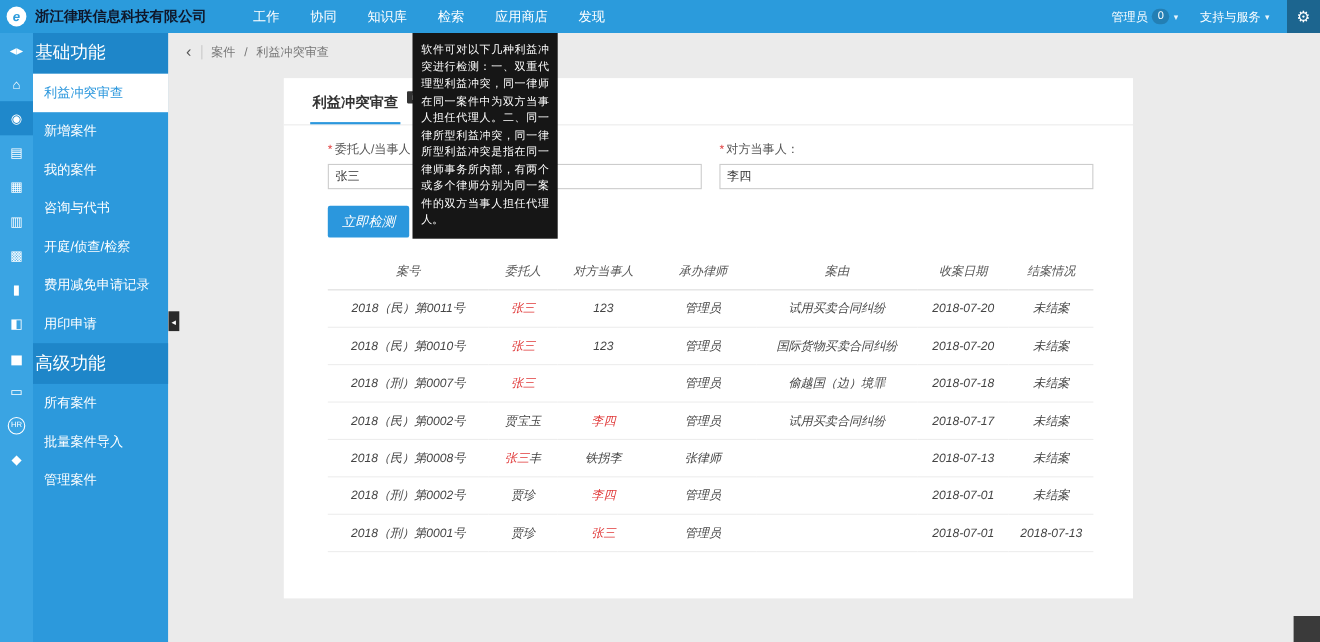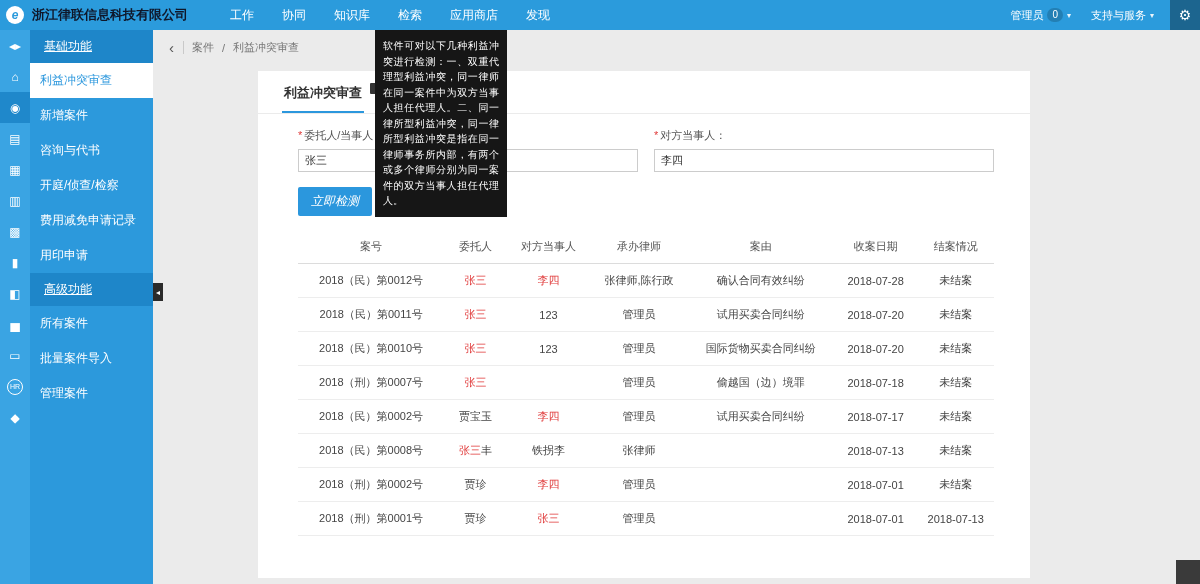--- a/index.html
+++ b/index.html
@@ -20,21 +20,21 @@
   .caret{font-size:8px;opacity:.9;}
   .gearbox{width:30px;height:30px;background:rgba(0,0,0,.35);display:flex;align-items:center;justify-content:center;color:#fff;font-size:14px;cursor:pointer;margin-left:6px;}
 
   
   .app{display:flex;height:554px;}
   .iconstrip{width:30px;background:#3aa4e3;display:flex;flex-direction:column;}
   .tile{height:31px;display:flex;align-items:center;justify-content:center;color:#fff;font-size:12px;cursor:pointer;}
   .tile.hl{background:#1f88cb;}
   .hr-badge{width:16px;height:16px;border:1px solid #fff;border-radius:50%;font-size:7px;display:flex;align-items:center;justify-content:center;}
   .menu{width:123px;background:#2c99dc;color:#fff;}
-  .sec-h{background:#1e86c9;font-size:12px;padding:8px 14px;cursor:pointer;text-decoration:underline;}
+  .sec-h{background:#1e86c9;font-size:16px;padding:8px 2px;cursor:pointer;}
   .mi{font-size:12px;padding:9px 10px;cursor:pointer;white-space:nowrap;}
   .mi.active{background:#fff;color:#2b97dd;}
 
   
   .content{flex:1;position:relative;background:#ebebeb;overflow:hidden;}
   .crumbs{display:flex;align-items:center;padding:10px 0 0 16px;color:#777;font-size:11px;gap:8px;}
   .back{font-size:15px;color:#555;padding-right:9px;border-right:1px solid #c9c9c9;line-height:13px;cursor:pointer;}
   .crumb{cursor:pointer;}
   .collapse-tab{position:absolute;left:0;top:253px;width:10px;height:18px;background:#2a2a2a;color:#fff;font-size:8px;display:flex;align-items:center;justify-content:center;z-index:30;cursor:pointer;}
 
@@ -46,21 +46,21 @@
   .info-ic{width:11px;height:11px;background:#333;color:#fff;font-size:8px;display:flex;align-items:center;justify-content:center;margin:12px 0 0 6px;border-radius:1px;cursor:pointer;}
 
   .formrow{display:flex;gap:16px;padding:14px 36px 0 40px;}
   .field{flex:1;}
   .field label{font-size:11px;color:#555;display:block;}
   .req{color:#e03a3a;margin-right:2px;}
   .field input{width:100%;height:23px;border:1px solid #ccc;margin-top:6px;padding:0 6px;font-size:11px;color:#333;background:#fff;}
   .btnrow{padding:15px 40px 0;}
   .btn{background:#2b97dd;color:#fff;border:none;font-size:12px;padding:6px 13px;border-radius:2px;cursor:pointer;font-style:italic;}
 
-  .tablewrap{margin:14px 36px 16px 40px;}
+  .tablewrap{margin:14px 36px 16px 40px;font-style:italic;}
   table{width:100%;border-collapse:collapse;font-size:11px;color:#444;table-layout:fixed;}
   th{font-weight:normal;color:#555;padding:9px 3px;border-bottom:1px solid #dcdcdc;text-align:center;}
   td{padding:9px 3px;text-align:center;border-bottom:1px solid #ededed;overflow:hidden;white-space:nowrap;}
   .red{color:#e03a3a;}
 
   .corner{position:absolute;right:0;bottom:0;width:24px;height:24px;background:#3a3a3a;z-index:60;cursor:pointer;}
 </style>
 </head>
 <body>
 
@@ -109,20 +109,21 @@
       <div class="tile">▭</div>
       <div class="tile">
         <span class="hr-badge">HR</span>
       </div>
       <div class="tile">◆</div>
     </div>
   <div class="menu">
       <div class="sec-h">基础功能</div>
       <div class="mi active">利益冲突审查</div>
       <div class="mi">新增案件</div>
+      <div class="mi">我的案件</div>
       <div class="mi">咨询与代书</div>
       <div class="mi">开庭/侦查/检察</div>
       <div class="mi">费用减免申请记录</div>
       <div class="mi">用印申请</div>
       <div class="sec-h">高级功能</div>
       <div class="mi">所有案件</div>
       <div class="mi">批量案件导入</div>
       <div class="mi">管理案件</div>
     </div>
 
@@ -176,29 +177,20 @@
                 <th>委托人</th>
                 <th>对方当事人</th>
                 <th>承办律师</th>
                 <th>案由</th>
                 <th>收案日期</th>
                 <th>结案情况</th>
               </tr>
             </thead>
           <tbody>
               <tr>
-                <td><span>2018（民）第0012号</span></td>
-                <td><span class="red">张三</span></td>
-                <td><span class="red">李四</span></td>
-                <td><span>张律师,陈行政</span></td>
-                <td><span>确认合同有效纠纷</span></td>
-                <td><span>2018-07-28</span></td>
-                <td><span>未结案</span></td>
-              </tr>
-              <tr>
                 <td><span>2018（民）第0011号</span></td>
                 <td><span class="red">张三</span></td>
                 <td><span>123</span></td>
                 <td><span>管理员</span></td>
                 <td><span>试用买卖合同纠纷</span></td>
                 <td><span>2018-07-20</span></td>
                 <td><span>未结案</span></td>
               </tr>
               <tr>
                 <td><span>2018（民）第0010号</span></td>

